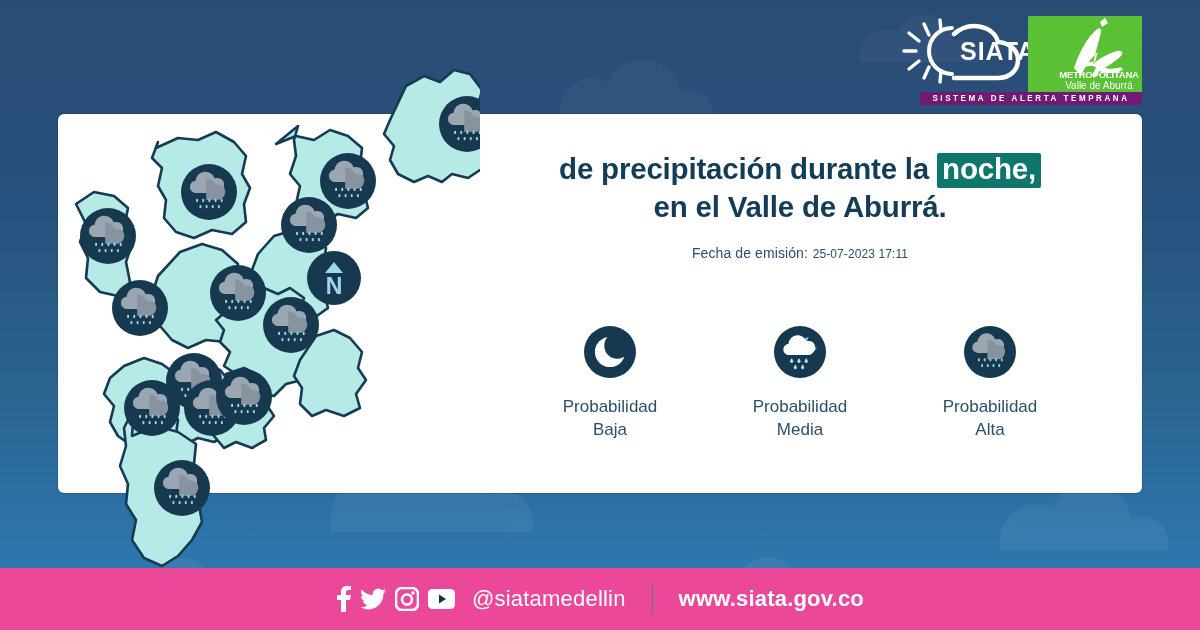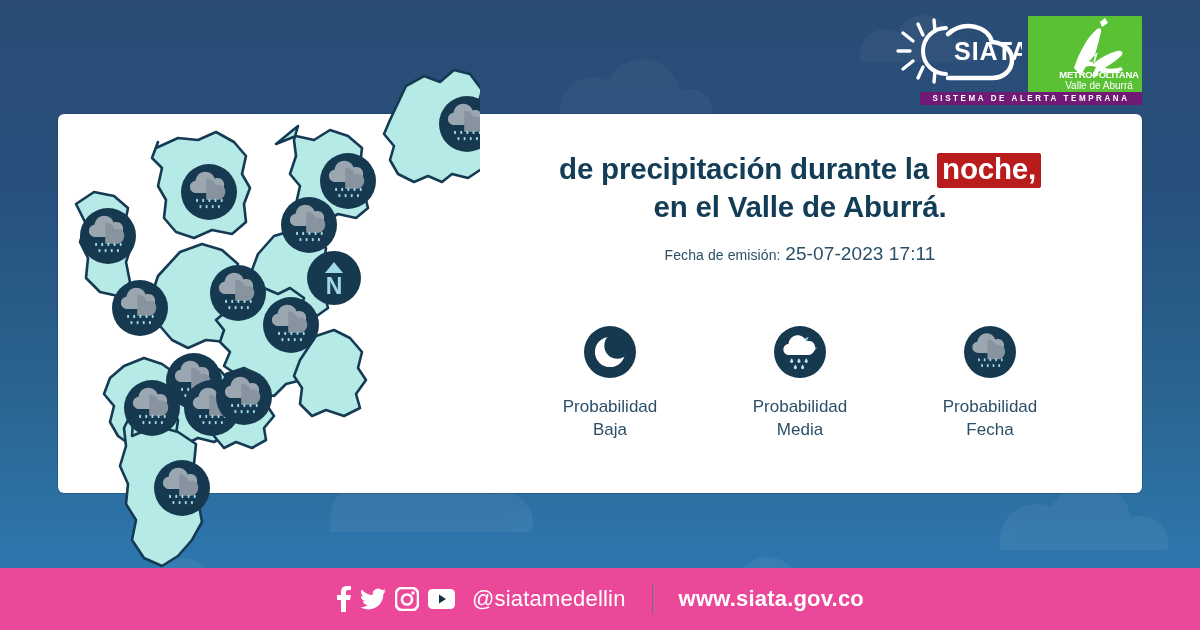--- a/index.html
+++ b/index.html
@@ -20,44 +20,44 @@
         background:#ffffff;border-radius:6px;
         box-shadow:0 0 0 1px rgba(18,45,62,.25);}
 
   
   .map-wrap{position:absolute;left:60px;top:40px;width:420px;height:540px;}
   .map-wrap svg{display:block;}
 
   
   .content{position:absolute;left:480px;top:150px;width:640px;text-align:center;color:#163c55;}
   .title{font-size:29.5px;font-weight:bold;line-height:1.30;letter-spacing:-0.2px;color:#133c56;}
-  .title .hl{background:#b91c1c;color:#ffffff;padding:1px 5px 3px 5px;border-radius:2px;
+  .title .hl{background:#0f766e;color:#ffffff;padding:1px 5px 3px 5px;border-radius:2px;
              display:inline-block;line-height:1.05;}
   .fecha{margin-top:16px;font-size:16.5px;color:#2a4f68;letter-spacing:.1px;}
   .fecha .lbl{font-size:14px;}
-  .fecha .val{font-size:19px;margin-top:26px;}
+  .fecha .val{font-size:12px;margin-top:26px;}
 
   
   .legend{position:absolute;left:480px;top:326px;width:640px;
           display:flex;justify-content:center;gap:0;}
   .leg-item{width:190px;display:flex;flex-direction:column;align-items:center;}
   .leg-icon{width:52px;height:52px;}
   .leg-label{margin-top:18px;font-size:17px;line-height:1.33;color:#2c4f68;text-align:center;}
 
   
   .footer{position:absolute;left:0;bottom:0;width:1200px;height:62px;background:#ec4899;
           display:flex;align-items:center;justify-content:center;gap:0;}
   .soc{display:flex;align-items:center;gap:9px;margin-right:17px;}
   .soc svg{display:block;}
   .handle{color:#ffffff;font-size:22px;letter-spacing:.2px;}
   .divider{width:1px;height:30px;background:#5d7586;margin:0 26px;}
   .site{color:#ffffff;font-size:22px;letter-spacing:.2px;font-weight:bold;}
 
   
-  .logos{position:absolute;right:58px;top:16px;display:flex;align-items:flex-start;gap:6px;}
+  .logos{position:absolute;right:58px;top:16px;display:flex;align-items:flex-start;}
   .siata-logo{width:130px;height:70px;}
   .area-logo{width:86px;height:78px;background:#5bc134;border-radius:1px;
              position:relative;overflow:hidden;padding-left:28px;}
   .tagline{position:absolute;right:58px;top:92px;width:222px;height:13px;background:#701a75;
            display:flex;align-items:center;justify-content:center;}
   .tagline span{color:#ffffff;font-size:8px;font-weight:bold;letter-spacing:2.6px;
                 transform:scale(1,1.05);}
 </style>
 </head>
 <body>
@@ -255,21 +255,21 @@
           <rect x="60" y="62" width="3.4" height="6" rx="1.7"></rect>
           <rect x="71" y="62" width="3.4" height="6" rx="1.7"></rect>
           <rect x="33" y="73" width="3.4" height="6" rx="1.7"></rect>
           <rect x="44" y="73" width="3.4" height="6" rx="1.7"></rect>
           <rect x="55" y="73" width="3.4" height="6" rx="1.7"></rect>
           <rect x="66" y="73" width="3.4" height="6" rx="1.7"></rect>
         </g>
       </svg>
       <div class="leg-label">
         <span>Probabilidad</span><br>
-        <span>Fecha</span>
+        <span>Alta</span>
       </div>
     </div>
   </div>
 
   <div class="footer">
     <div class="soc">
       <svg width="15" height="26" viewBox="0 0 15 26">
         <path d="M10 26V14h4l1-5h-5V6.5C10 5 10.4 4 12.6 4H15V0h-4C6.6 0 5 2.6 5 6.3V9H1v5h4v12z" fill="#ffffff"></path>
       </svg>
       <svg width="26" height="26" viewBox="0 0 26 26">

